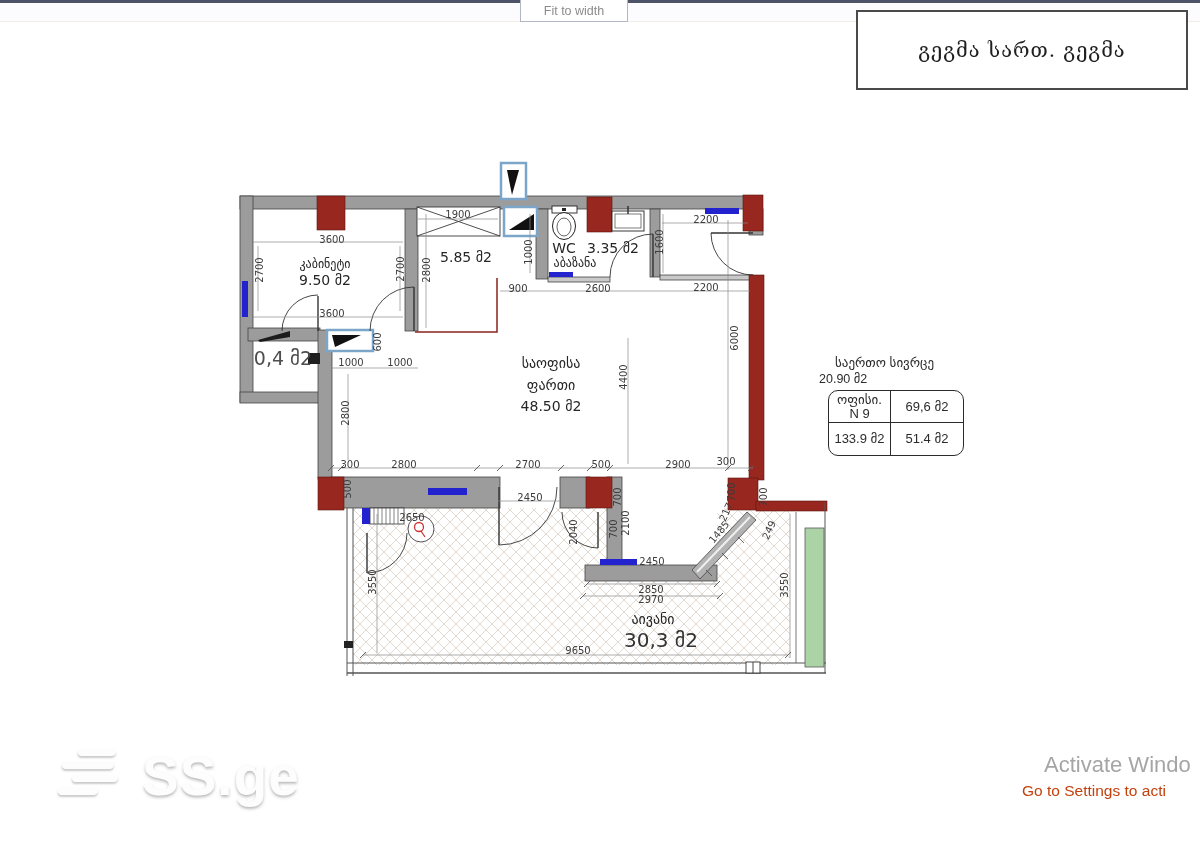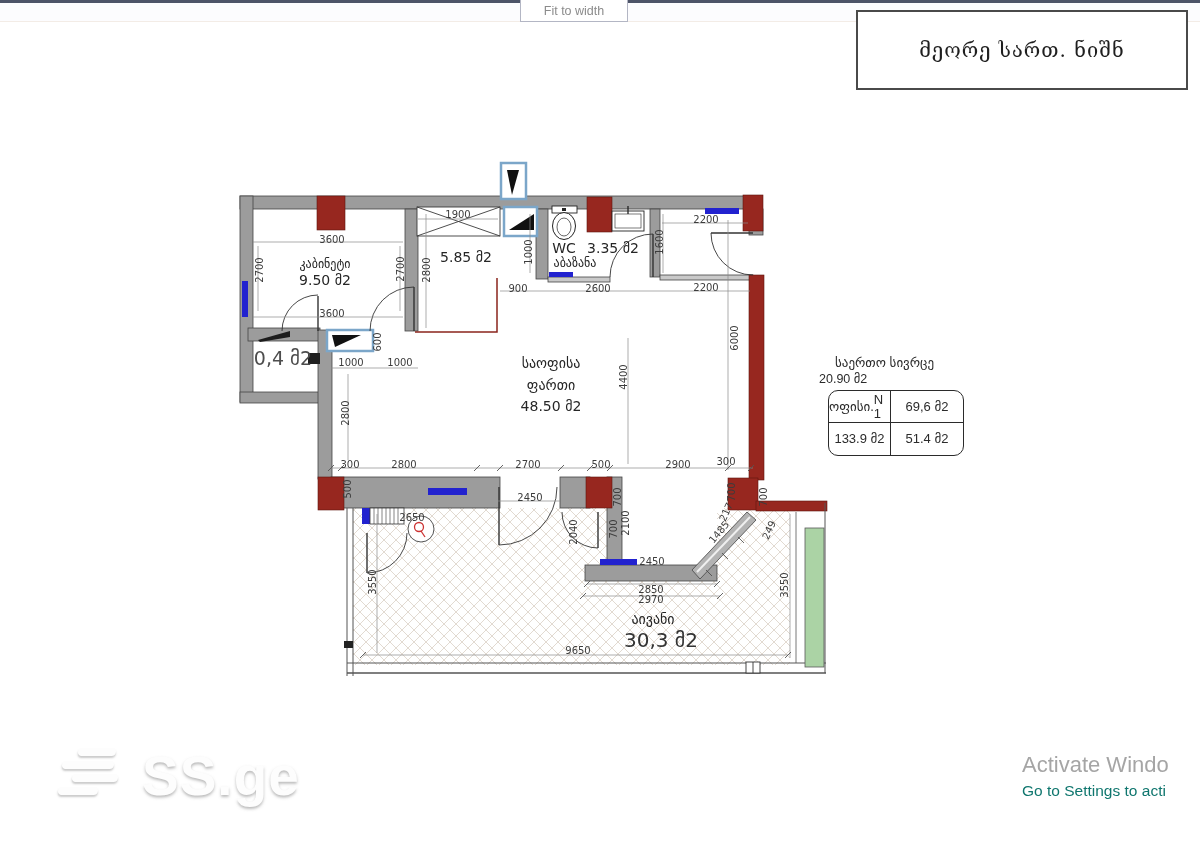--- a/index.html
+++ b/index.html
@@ -20,45 +20,45 @@
   .room{font:12px "DejaVu Sans",sans-serif;fill:#262626;text-anchor:middle;dominant-baseline:central;}
   .room-big{font:14px "DejaVu Sans",sans-serif;fill:#262626;text-anchor:middle;dominant-baseline:central;}
   .room-xl{font:20px "DejaVu Sans",sans-serif;fill:#333;text-anchor:middle;dominant-baseline:central;}
   .niche-t{font:19px "DejaVu Sans",sans-serif;fill:#4d4d4d;text-anchor:middle;dominant-baseline:central;}
   .area-panel{position:absolute;left:818px;top:355px;width:160px;color:#2b2b2b;}
   .area-panel .t1{font-size:13px;margin-left:17px;}
   .area-panel .t2{font-size:12.5px;margin-left:1px;margin-top:1px;}
   .area-table{margin-left:10px;margin-top:4px;width:134px;height:64px;border:1.6px solid #2b2b2b;
               border-radius:10px;display:grid;grid-template-columns:62px 1fr;grid-template-rows:32px 32px;
               overflow:hidden;background:#fff;}
-  .area-table .cell{display:flex;flex-direction:row;align-items:center;justify-content:center;
+  .area-table .cell{display:flex;flex-direction:column;align-items:center;justify-content:center;
                     font-size:13px;line-height:14px;}
   .area-table .c1{border-right:1.4px solid #2b2b2b;border-bottom:1.4px solid #2b2b2b;}
   .area-table .c2{border-bottom:1.4px solid #2b2b2b;}
   .area-table .c3{border-right:1.4px solid #2b2b2b;}
   .ss-wm{position:absolute;left:58px;top:744px;display:flex;align-items:center;}
   .ss-bars{position:relative;width:62px;height:56px;margin-right:22px;}
   .ss-bars div{position:absolute;height:8px;border-radius:4px;background:#fdfdfd;
                box-shadow:0 2px 2px rgba(125,125,125,.4);transform:skewX(-8deg);}
   .ss-text{font-size:55px;font-weight:bold;color:#fdfdfd;letter-spacing:1px;
            text-shadow:0 2px 3px rgba(120,120,120,.5);}
   .os-notice{position:absolute;left:1022px;top:752px;white-space:nowrap;}
-  .os-notice .a1{font-size:22px;color:#a5a5a5;}
-  .os-notice .a2{font-size:15.5px;color:#0f766e;margin-top:4px;}
+  .os-notice .a1{font-size:22px;color:#a5a5a5;margin-left:22px;}
+  .os-notice .a2{font-size:15.5px;color:#c2410c;margin-top:4px;}
 </style>
 </head>
 <body>
 
 <div class="screen">
   <div class="top-line"></div>
   <div class="top-strip"></div>
   <div class="fit-btn">Fit to width</div>
 
   <div class="title-box">
-    <div class="l1">მეორე სართ. ნიშნ</div>
+    <div class="l1">გეგმა სართ. გეგმა</div>
   </div>
 
   <svg class="plan-svg" width="622" height="545" viewBox="228 150 622 545">
     <defs>
       <pattern id="ph" patternUnits="userSpaceOnUse" width="12" height="12">
         <path d="M0,0 L12,12 M12,0 L0,12" stroke="#e2dad1" stroke-width="1" fill="none"></path>
       </pattern>
     </defs>
 
     <rect x="353" y="508" width="437" height="157" fill="url(#ph)"></rect>
@@ -283,21 +283,21 @@
       <text class="room-xl" x="661" y="640">30,3 მ2</text>
     </g>
   </svg>
 
   <div class="area-panel">
     <div class="t1">საერთო სივრცე</div>
     <div class="t2">20.90 მ2</div>
     <div class="area-table">
       <div class="cell c1">
         <span>ოფისი.</span>
-        <span>N 1</span>
+        <span>N 9</span>
       </div>
       <div class="cell c2">69,6 მ2</div>
       <div class="cell c3">133.9 მ2</div>
       <div class="cell c4">51.4 მ2</div>
     </div>
   </div>
 
   <div class="ss-wm">
     <div class="ss-bars">
       <div style="left:20px;top:0;width:38px;"></div>

